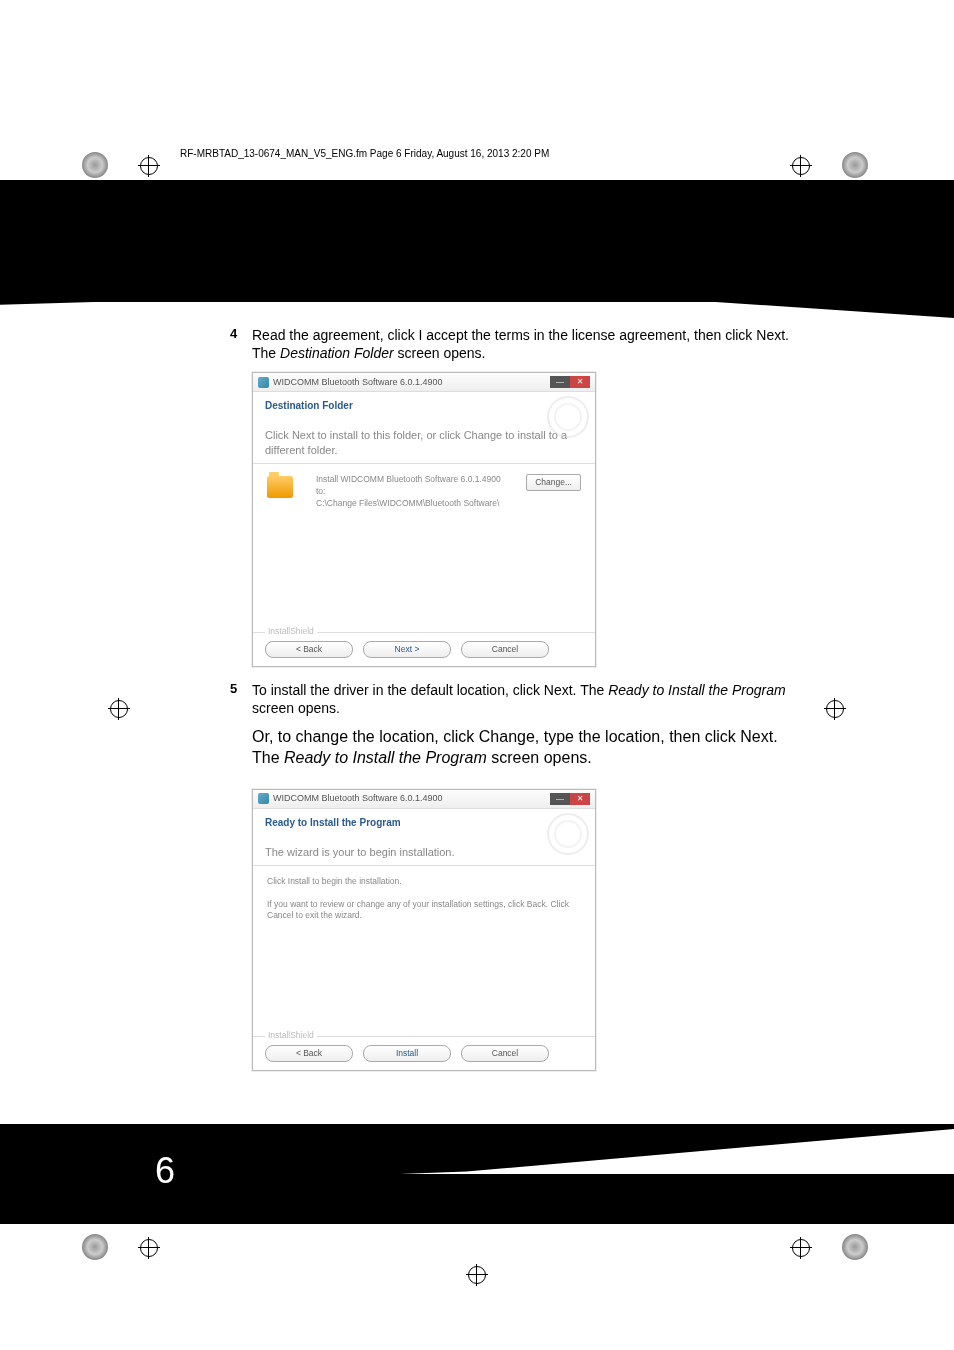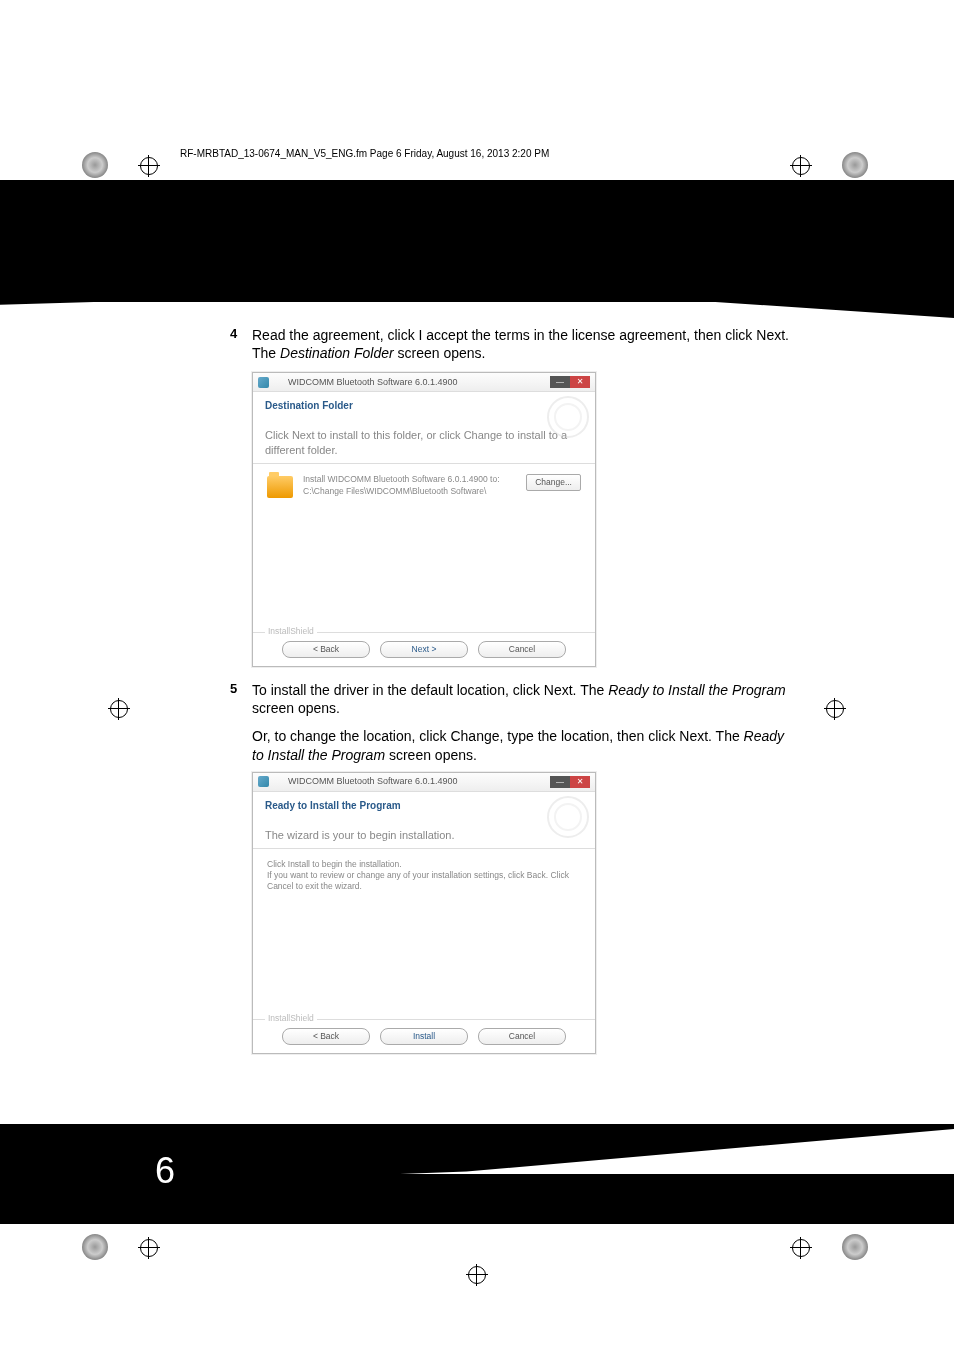--- a/index.html
+++ b/index.html
@@ -16,43 +16,43 @@
 .band-bot{top:1124px;height:100px}
 .pnum{position:absolute;top:1150px;left:155px;color:#fff;font-size:36px;font-family:Arial}
 .content{position:absolute;top:326px;left:230px;width:560px;font-size:14px;line-height:1.3}
 .step{display:flex;margin-bottom:10px}
 .step-n{font-weight:bold;width:22px;flex-shrink:0;font-size:13px}
 .step-t{flex:1}
 .bold{font-weight:normal}
 .ital{font-style:italic}
 .dialog{margin:8px 0 14px 22px;border:1px solid #bbb;width:342px;background:#fff;font-size:9px;color:#666;box-shadow:0 0 0 1px #eee}
 .dlg-title{background:linear-gradient(#fdfdfd,#eee);padding:3px 5px;display:flex;align-items:center;justify-content:space-between;border-bottom:1px solid #ddd}
-.dlg-title-l{display:flex;align-items:center;gap:19px;color:#555}
+.dlg-title-l{display:flex;align-items:center;gap:4px;color:#555}
 .dlg-ico{width:11px;height:11px;background:linear-gradient(135deg,#6ac,#38a);border-radius:2px}
 .winbtns{display:flex;gap:0}
 .winbtn{width:20px;height:12px;font-size:8px;display:flex;align-items:center;justify-content:center;color:#fff}
 .wb-min{background:#555}
 .wb-cls{background:#c44}
 .dlg-head{padding:7px 12px 6px;position:relative;border-bottom:1px solid #ddd;min-height:34px}
 .dlg-head-t{font-weight:bold;color:#2a5a8a;font-size:10px}
 .dlg-head-s{color:#888;margin-top:16px;font-size:11px}
 .dlg-watermark{position:absolute;right:6px;top:4px;width:44px;height:38px;opacity:.35}
 .dlg-watermark::before{content:"";position:absolute;width:38px;height:38px;border:2px solid #ccc;border-radius:50%;right:0}
 .dlg-watermark::after{content:"";position:absolute;width:24px;height:24px;border:2px solid #ddd;border-radius:50%;right:7px;top:7px}
 .dlg-body{padding:10px 14px;min-height:148px;color:#888;font-size:8.5px}
-.folder-row{display:flex;gap:10px;align-items:flex-start}
+.folder-row{display:flex;gap:23px;align-items:flex-start}
 .folder-ico{width:26px;height:22px;background:linear-gradient(#fc6,#e90);border-radius:2px;position:relative;margin-top:2px}
 .folder-ico::before{content:"";position:absolute;top:-4px;left:2px;width:10px;height:4px;background:#fc6;border-radius:1px 1px 0 0}
 .folder-txt{flex:1;line-height:1.4}
 .chg-btn{border:1px solid #aaa;border-radius:2px;padding:2px 8px;font-size:8.5px;background:linear-gradient(#fff,#eee);color:#555}
-.dlg-foot{border-top:1px solid #ddd;padding:8px 12px;display:flex;justify-content:center;gap:10px;align-items:center;position:relative}
+.dlg-foot{border-top:1px solid #ddd;padding:8px 12px;display:flex;justify-content:flex-start;gap:10px;align-items:center;position:relative}
 .ishield{position:absolute;left:12px;top:-7px;background:#fff;padding:0 3px;color:#bbb;font-size:8.5px}
 .dbtn{border:1px solid #aaa;border-radius:8px;padding:2px 12px;width:62px;text-align:center;font-size:8.5px;background:linear-gradient(#fff,#eee);color:#555}
 .dbtn.primary{color:#2a5a8a}
-.sub-para{margin:6px 0 8px 22px;font-size:14px}
+.sub-para{margin:6px 0 20px 22px;font-size:16px}
 </style>
 </head>
 <body>
 
 <div class="gray-circ" style="top:152px;left:82px"></div>
 <div class="gray-circ" style="top:152px;left:842px"></div>
 <div class="gray-circ" style="top:1234px;left:82px"></div>
 <div class="gray-circ" style="top:1234px;left:842px"></div>
 <div class="crop-mark" style="top:157px;left:140px"></div>
 <div class="crop-mark" style="top:157px;left:792px"></div>
@@ -131,21 +131,21 @@
         <div class="winbtn wb-min">—</div>
         <div class="winbtn wb-cls">✕</div>
       </div>
     </div>
     <div class="dlg-head">
       <div class="dlg-head-t">Ready to Install the Program</div>
       <div class="dlg-head-s">The wizard is your to begin installation.</div>
       <div class="dlg-watermark"></div>
     </div>
     <div class="dlg-body" style="min-height:150px">
-      <div style="margin-bottom:0">Click Install to begin the installation.</div>
+      <div style="margin-bottom:12px">Click Install to begin the installation.</div>
       <div>If you want to review or change any of your installation settings, click Back. Click Cancel to exit the wizard.</div>
     </div>
     <div class="dlg-foot">
       <div class="ishield">InstallShield</div>
       <div class="dbtn">&lt; Back</div>
       <div class="dbtn primary">Install</div>
       <div class="dbtn">Cancel</div>
     </div>
   </div>
 

